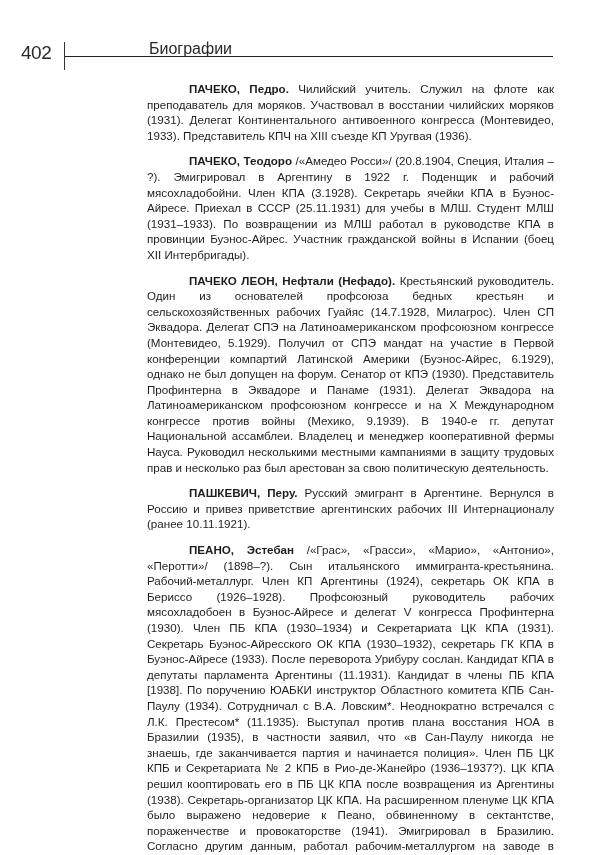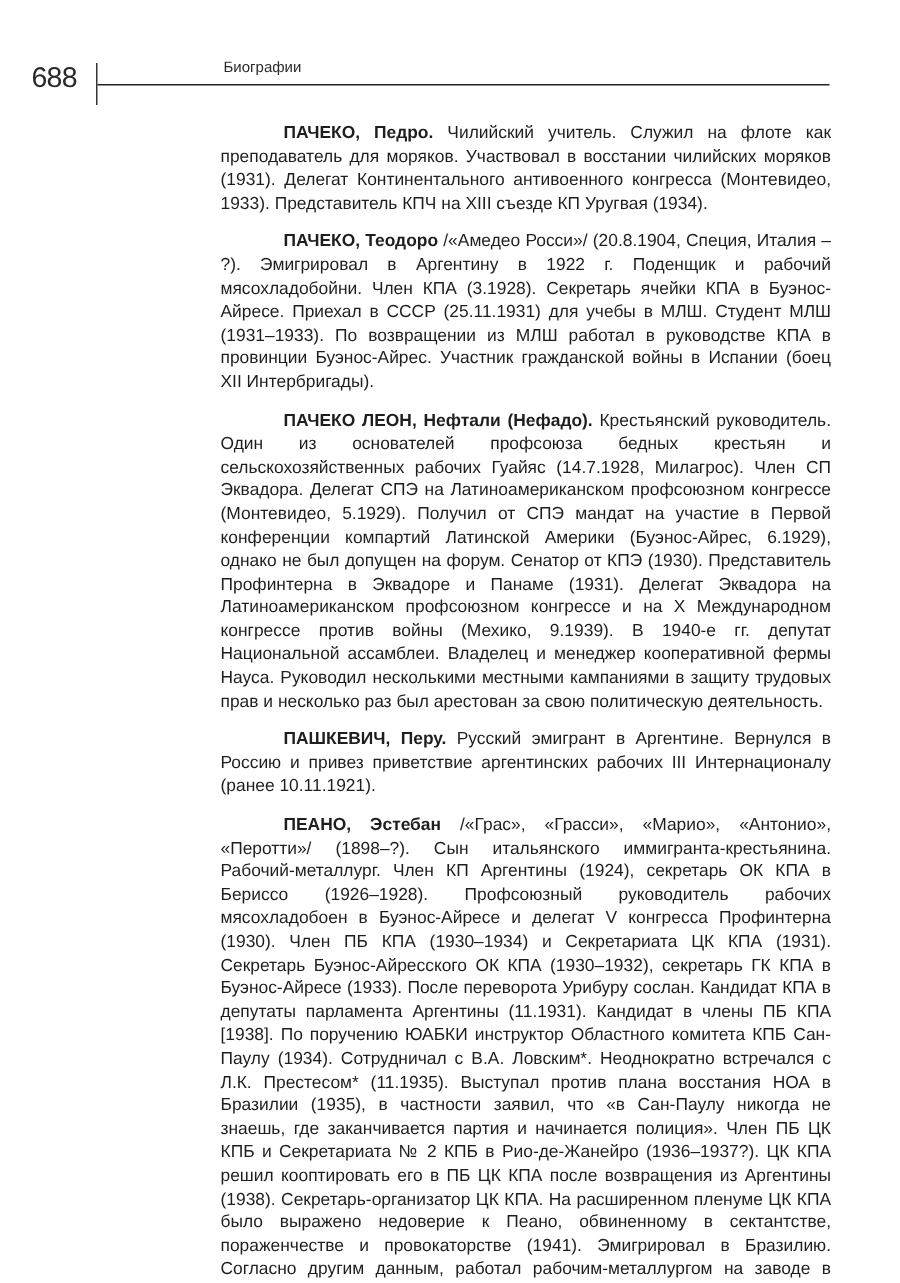--- a/index.html
+++ b/index.html
@@ -2,34 +2,34 @@
 <html><head>
 <meta charset="utf-8">
 <style>
   html, body { margin: 0; padding: 0; background: #ffffff; }
   body { width: 600px; height: 855px; position: relative; overflow: hidden;
          font-family: "Liberation Sans", sans-serif; color: #1e1e1e; }
   .page-number { position: absolute; left: 21px; top: 42px; font-size: 19px;
                  letter-spacing: -0.5px; color: #2a2a2a; }
   .vline { position: absolute; left: 64px; top: 42px; width: 1px; height: 28px; background: #333; }
   .hrule { position: absolute; left: 65px; top: 56px; width: 488px; height: 1px; background: #222; }
-  .running-head { position: absolute; left: 149px; top: 40px; font-size: 10px; color: #2a2a2a; }
+  .running-head { position: absolute; left: 149px; top: 40px; font-size: 16px; color: #2a2a2a; }
   .content { position: absolute; left: 147px; top: 81px; width: 407px; }
   .entry { margin: 0 0 10px 0; font-size: 11.6px; line-height: 15.6px;
            text-align: justify; text-indent: 22px; hyphens: manual; }
   .entry .name { font-weight: bold; padding-left: 20px; }
 </style>
 </head>
 <body>
 
-<div class="page-number">688</div>
+<div class="page-number">402</div>
 <div class="vline"></div>
 <div class="hrule"></div>
 <div class="running-head">Биографии</div>
 
 <div class="content">
-  <p class="entry"><span class="name">ПАЧЕКО, Педро.</span><span> Чилийский учитель. Служил на флоте как преподаватель для моряков. Участвовал в восстании чилийских моряков (1931). Делегат Континентального антивоенного конгресса (Монтевидео, 1933). Представитель КПЧ на XIII съезде КП Уругвая (1934).</span></p>
+  <p class="entry"><span class="name">ПАЧЕКО, Педро.</span><span> Чилийский учитель. Служил на флоте как преподаватель для моряков. Участвовал в восстании чилийских моряков (1931). Делегат Континентального антивоенного конгресса (Монтевидео, 1933). Представитель КПЧ на XIII съезде КП Уругвая (1936).</span></p>
   <p class="entry"><span class="name">ПАЧЕКО, Теодоро</span><span> /«Амедео Росси»/ (20.8.1904, Специя, Италия – ?). Эмигрировал в Аргентину в 1922 г. Поденщик и рабочий мясохладобойни. Член КПА (3.1928). Секретарь ячейки КПА в Буэнос-Айресе. Приехал в СССР (25.11.1931) для учебы в МЛШ. Студент МЛШ (1931–1933). По возвращении из МЛШ работал в руководстве КПА в провинции Буэнос-Айрес. Участник гражданской войны в Испании (боец XII Интербригады).</span></p>
   <p class="entry"><span class="name">ПАЧЕКО ЛЕОН, Нефтали (Нефадо).</span><span> Крестьянский руководитель. Один из основателей профсоюза бедных крестьян и сельскохозяйственных рабочих Гуайяс (14.7.1928, Милагрос). Член СП Эквадора. Делегат СПЭ на Латиноамериканском профсоюзном конгрессе (Монтевидео, 5.1929). Получил от СПЭ мандат на участие в Первой конференции компартий Латинской Америки (Буэнос-Айрес, 6.1929), однако не был допущен на форум. Сенатор от КПЭ (1930). Представитель Профинтерна в Эквадоре и Панаме (1931). Делегат Эквадора на Латиноамериканском профсоюзном конгрессе и на X Международном конгрессе против войны (Мехико, 9.1939). В 1940-е гг. депутат Национальной ассамблеи. Владелец и менеджер кооперативной фермы Науса. Руководил несколькими местными кампаниями в защиту трудовых прав и несколько раз был арестован за свою политическую деятельность.</span></p>
   <p class="entry"><span class="name">ПАШКЕВИЧ, Перу.</span><span> Русский эмигрант в Аргентине. Вернулся в Россию и привез приветствие аргентинских рабочих III Интернационалу (ранее 10.11.1921).</span></p>
   <p class="entry"><span class="name">ПЕАНО, Эстебан</span><span> /«Грас», «Грасси», «Марио», «Антонио», «Перотти»/ (1898–?). Сын итальянского иммигранта-крестьянина. Рабочий-металлург. Член КП Аргентины (1924), секретарь ОК КПА в Бериссо (1926–1928). Профсоюзный руководитель рабочих мясохладобоен в Буэнос-Айресе и делегат V конгресса Профинтерна (1930). Член ПБ КПА (1930–1934) и Секретариата ЦК КПА (1931). Секретарь Буэнос-Айресского ОК КПА (1930–1932), секретарь ГК КПА в Буэнос-Айресе (1933). После переворота Урибуру сослан. Кандидат КПА в депутаты парламента Аргентины (11.1931). Кандидат в члены ПБ КПА [1938]. По поручению ЮАБКИ инструктор Областного комитета КПБ Сан-Паулу (1934). Сотрудничал с В.А. Ловским*. Неоднократно встречался с Л.К. Престесом* (11.1935). Выступал против плана восстания НОА в Бразилии (1935), в частности заявил, что «в Сан-Паулу никогда не знаешь, где заканчивается партия и начинается полиция». Член ПБ ЦК КПБ и Секретариата № 2 КПБ в Рио-де-Жанейро (1936–1937?). ЦК КПА решил кооптировать его в ПБ ЦК КПА после возвращения из Аргентины (1938). Секретарь-организатор ЦК КПА. На расширенном пленуме ЦК КПА было выражено недоверие к Пеано, обвиненному в сектантстве, пораженчестве и провокаторстве (1941). Эмигрировал в Бразилию. Согласно другим данным, работал рабочим-металлургом на заводе в районе Буэнос-Айреса.</span></p>
   <p class="entry"><span class="name">ПЕВЕС, Хуан.</span><span> Перуанский крестьянский руководитель. Член делегации Перу на Латиноамериканском профсоюзном конгрессе (Монтевидео, 5.1929). Член СП Перу, участвовал в заседании руководства партии по вопросу о преобразовании СПП в КПП.</span></p>
 </div>
 
 </body></html>

